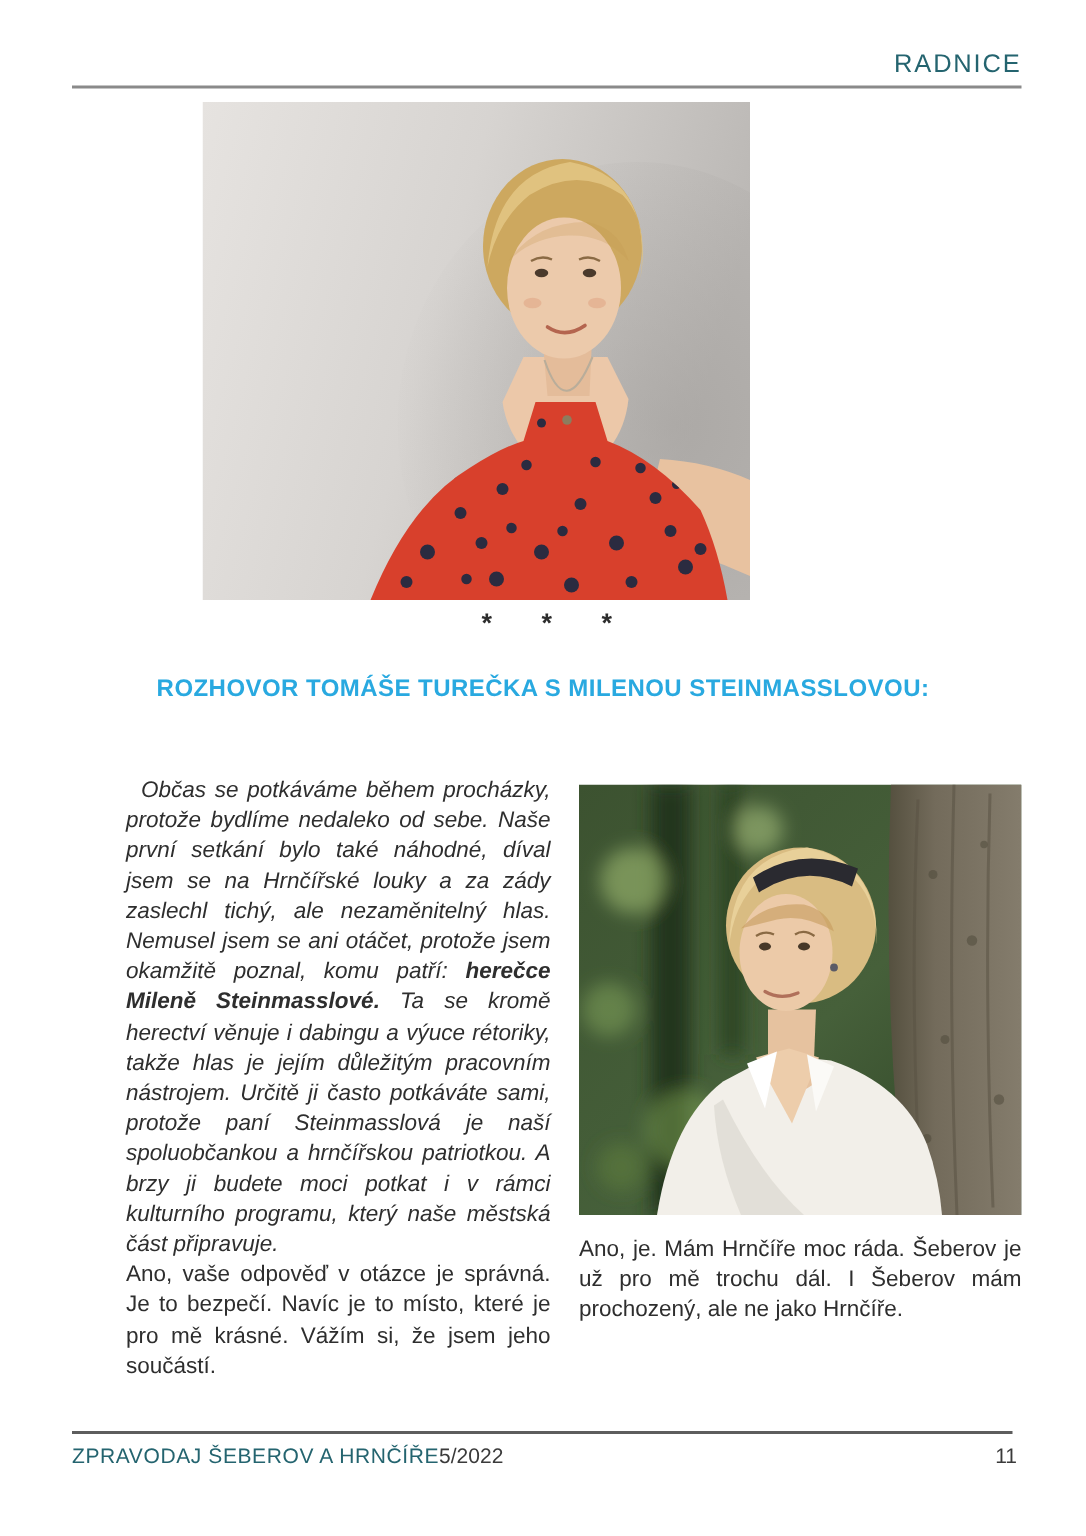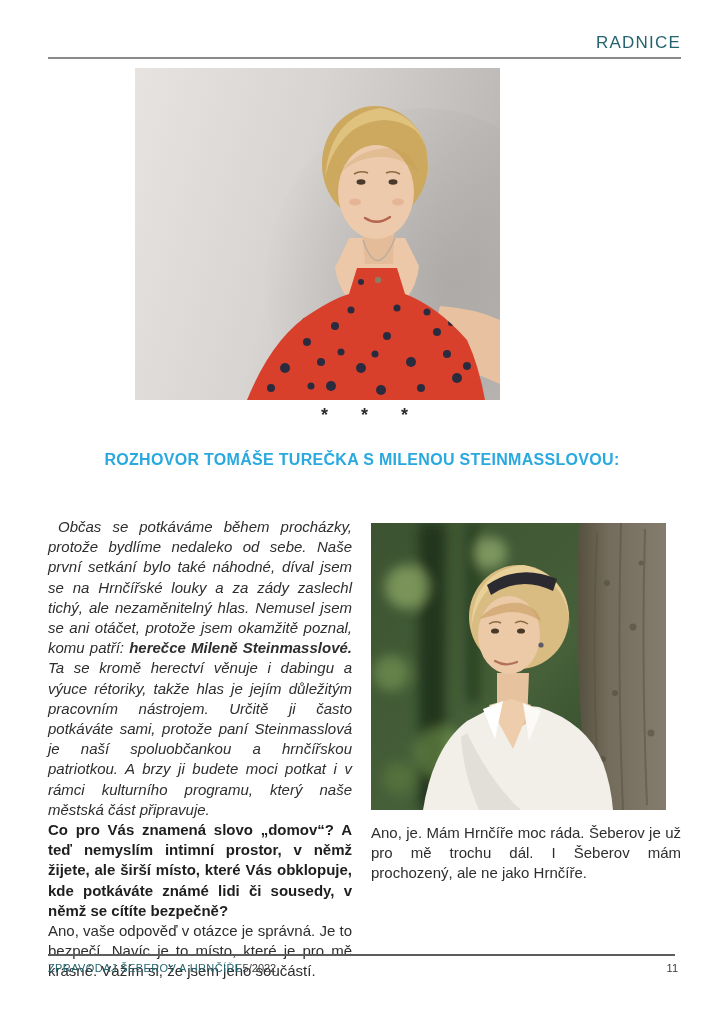--- a/index.html
+++ b/index.html
@@ -24,32 +24,32 @@
   .kicker{
     position:absolute;top:451px;left:0;width:724px;text-align:center;
     font-size:16px;font-weight:700;letter-spacing:0.3px;color:#29a9e0;
   }
   .title{
     position:absolute;top:482px;left:0;width:724px;text-align:center;
     font-size:17px;font-weight:700;letter-spacing:0.9px;word-spacing:3px;color:#1c262c;
   }
   
   .cols{position:absolute;top:517px;left:48px;width:633px;display:flex;gap:19px;}
-  .col-left{width:304px;}
+  .col-left{width:304px;margin-left:36px;}
   .col-right{width:310px;}
   .cols p{margin:0;text-align:justify;font-size:15px;line-height:20.2px;color:#2e2e2e;}
   p.intro{font-style:italic;text-indent:10px;}
   p.intro b{font-style:italic;}
   p.q{font-weight:700;color:#1e1e1e;}
   .photo2{width:295px;height:287px;margin:6px 0 13px 0;}
   
   .bottom-rule{position:absolute;left:48px;top:954px;width:627px;height:2px;background:#5d5d5d;}
   .footer-row{
     position:absolute;left:48px;top:962px;width:630px;display:flex;align-items:baseline;
-    font-size:11px;color:#3a3a3a;
+    font-size:14px;color:#3a3a3a;
   }
   .footer-newsletter{color:#24646f;letter-spacing:0.4px;}
   .footer-issue{color:#3a3a3a;}
   .footer-page{margin-left:auto;color:#3a3a3a;}
 </style>
 </head>
 <body>
 
 <div class="page">
 
@@ -127,21 +127,20 @@
       <circle cx="243" cy="212" r="3.2" fill="#8d7c5e"></circle>
     </svg>
   </figure>
 
   <div class="stars">* * *</div>
   <div class="kicker">ROZHOVOR TOMÁŠE TUREČKA S MILENOU STEINMASSLOVOU:</div>
 
   <div class="cols">
     <div class="col-left">
       <p class="intro"><span>Občas se potkáváme během procházky, protože bydlíme nedaleko od sebe. Naše první setkání bylo také náhodné, díval jsem se na Hrnčířské louky a za zády zaslechl tichý, ale nezaměnitelný hlas. Nemusel jsem se ani otáčet, protože jsem okamžitě poznal, komu patří: </span><b>herečce Mileně Steinmasslové.</b><span> Ta se kromě herectví věnuje i dabingu a výuce rétoriky, takže hlas je jejím důležitým pracovním nástrojem. Určitě ji často potkáváte sami, protože paní Steinmasslová je naší spoluobčankou a hrnčířskou patriotkou. A brzy ji budete moci potkat i v rámci kulturního programu, který naše městská část připravuje.</span></p>
-      <p class="q">Co pro Vás znamená slovo „domov“? A teď nemyslím intimní prostor, v němž žijete, ale širší místo, které Vás obklopuje, kde potkáváte známé lidi či sousedy, v němž se cítíte bezpečně?</p>
       <p class="a">Ano, vaše odpověď v otázce je správná. Je to bezpečí. Navíc je to místo, které je pro mě krásné. Vážím si, že jsem jeho součástí.</p>
     </div>
     <div class="col-right">
       <figure class="photo2" style="margin:6px 0 13px 0">
         <svg viewBox="0 0 295 287" preserveAspectRatio="none">
           <defs>
             <linearGradient id="p2bg" x1="0" y1="0" x2="1" y2="1">
               <stop offset="0" stop-color="#3c5230"></stop>
               <stop offset="0.55" stop-color="#46603a"></stop>
               <stop offset="1" stop-color="#2c4023"></stop>

